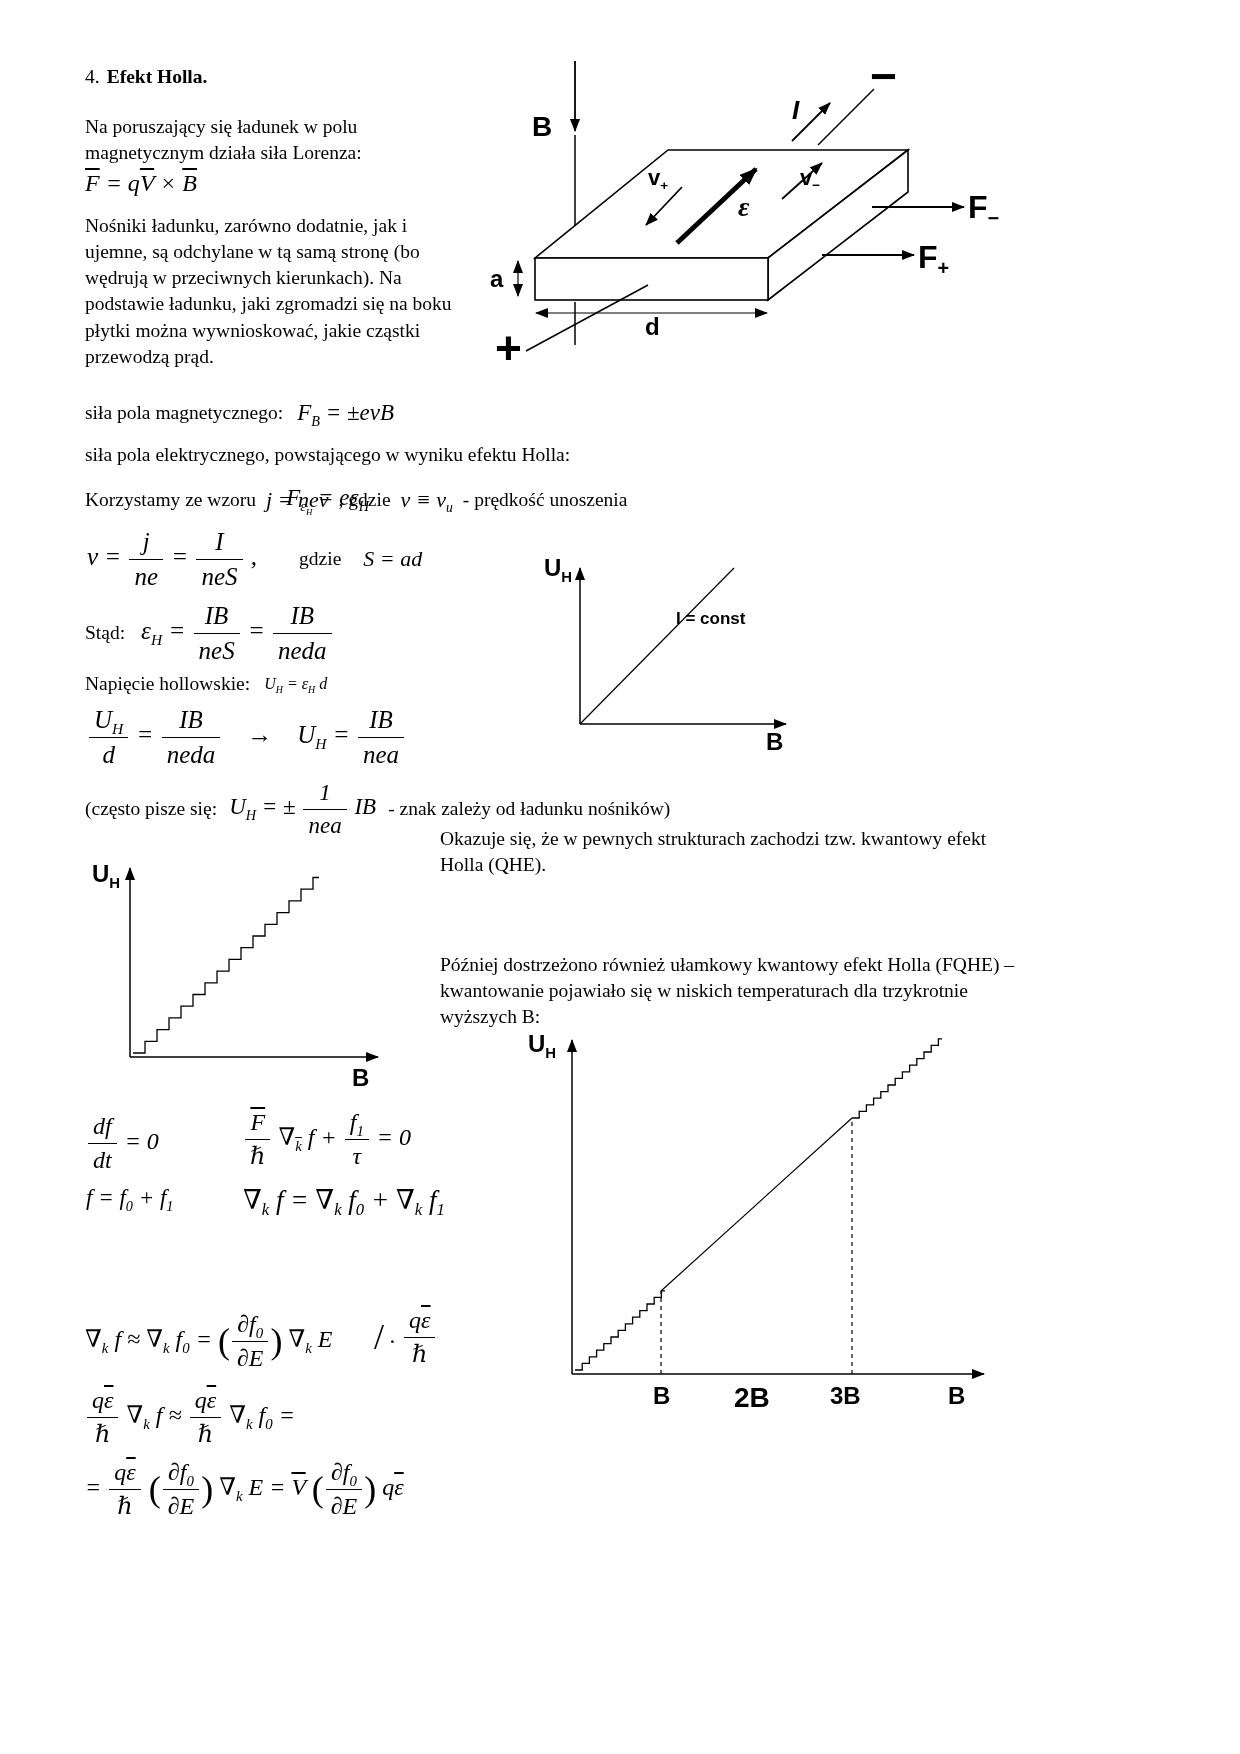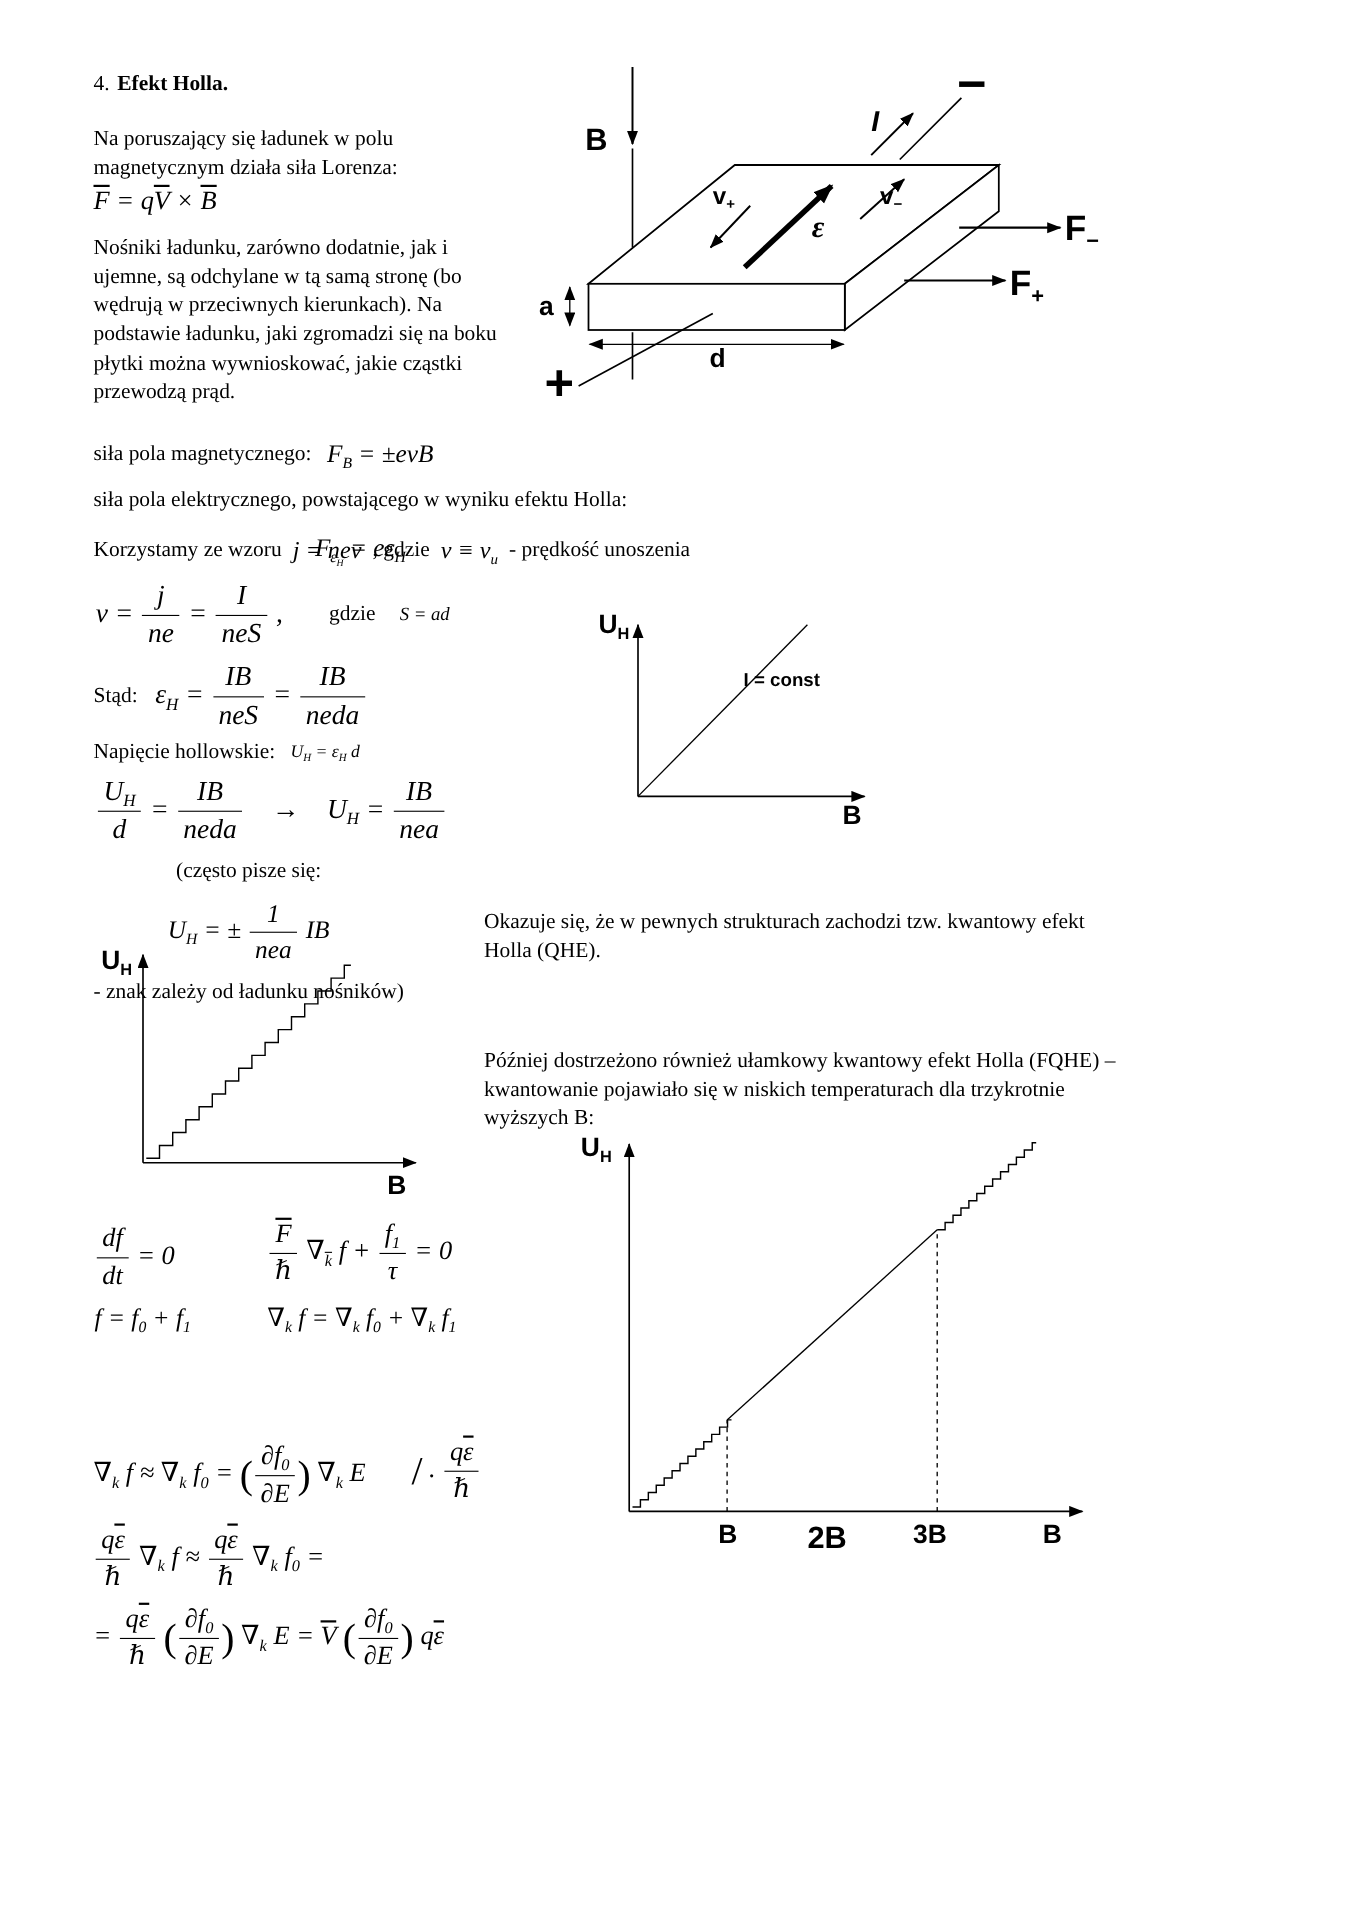--- a/index.html
+++ b/index.html
@@ -101,33 +101,33 @@
   <div class="row" style="left:85px;top:487px;gap:10px;">
     <span class="txt">Korzystamy ze wzoru</span>
     <span class="math" style="font-size:22px;">j = nev</span>
     <span class="txt">, gdzie</span>
     <span class="math" style="font-size:22px;">v ≡ v<sub>u</sub></span>
     <span class="txt">- prędkość unoszenia</span>
   </div>
   <div class="row" style="left:87px;top:527px;gap:22px;">
     <span class="math" style="font-size:25px;">v = <span class="frac"><span class="fnum">j</span><span class="fden">ne</span></span> = <span class="frac"><span class="fnum">I</span><span class="fden">neS</span></span> ,</span>
     <span class="txt" style="margin-left:20px;">gdzie</span>
-    <span class="math" style="font-size:17px;text-align:center;">S = ad</span>
+    <span class="math" style="font-size:22px;text-align:center;">S = ad</span>
   </div>
   <div class="row" style="left:85px;top:601px;gap:16px;">
     <span class="txt">Stąd:</span>
     <span class="math" style="font-size:25px;">ε<sub>H</sub> = <span class="frac"><span class="fnum">IB</span><span class="fden">neS</span></span> = <span class="frac"><span class="fnum">IB</span><span class="fden">neda</span></span></span>
   </div>
 
   <div class="row" style="left:85px;top:671px;gap:14px;">
     <span class="txt">Napięcie hollowskie:</span>
     <span class="math" style="font-size:16px;">U<sub>H</sub> = ε<sub>H</sub> d</span>
   </div>
   <div class="abs math" style="left:87px;top:705px;font-size:25px;"><span class="frac"><span class="fnum">U<sub>H</sub></span><span class="fden">d</span></span> = <span class="frac"><span class="fnum">IB</span><span class="fden">neda</span></span>    →    U<sub>H</sub> = <span class="frac"><span class="fnum">IB</span><span class="fden">nea</span></span></div>
-  <div class="row" style="left:85px;top:779px;gap:12px;flex-direction:column;">
+  <div class="row" style="left:85px;top:779px;gap:12px;">
     <span class="txt">(często pisze się:</span>
     <span class="math" style="font-size:23px;">U<sub>H</sub> = ± <span class="frac"><span class="fnum">1</span><span class="fden">nea</span></span> IB</span>
     <span class="txt">- znak zależy od ładunku nośników)</span>
   </div>
 
   <div class="fig" style="left:528px;top:552px;width:280px;height:215px;">
     <svg width="280" height="215" viewBox="0 0 280 215">
       <line x1="52" y1="172" x2="52" y2="16" marker-end="url(#ah)"></line>
       <line x1="52" y1="172" x2="258" y2="172" marker-end="url(#ah)"></line>
       <line x1="52" y1="172" x2="206" y2="16" style="stroke-width:1.2"></line>
@@ -146,21 +146,21 @@
       <line x1="50" y1="205" x2="298" y2="205" marker-end="url(#ah)"></line>
       <path style="stroke-width:1.3" d="M53,201 h12 v-11.7 h12 v-11.7 h12 v-11.7 h12 v-11.7 h12 v-11.7 h12 v-11.7 h12 v-11.7 h12 v-11.7 h12 v-11.7 h12 v-11.7 h12 v-11.7 h12 v-11.7 h12 v-11.7 h12 v-11.7 h12 v-11.7 h6"></path>
     </svg>
     <div class="dlabel" style="left:12px;top:10px;font-size:24px;">U<sub>H</sub></div>
     <div class="dlabel" style="left:272px;top:214px;font-size:24px;">B</div>
   </div>
 
   <div class="abs math" style="left:86px;top:1112px;font-size:24px;"><span class="frac"><span class="fnum">df</span><span class="fden">dt</span></span> = 0</div>
   <div class="abs math" style="left:243px;top:1108px;font-size:24px;"><span class="frac"><span class="fnum"><span class="ovl">F</span></span><span class="fden">ℏ</span></span> ∇<sub><span class="ovl">k</span></sub> f + <span class="frac"><span class="fnum">f<sub>1</sub></span><span class="fden">τ</span></span> = 0</div>
   <div class="abs math" style="left:86px;top:1184px;font-size:23px;">f = f<sub>0</sub> + f<sub>1</sub></div>
-  <div class="abs math" style="left:243px;top:1184px;font-size:23px;">∇<sub>k</sub> f = ∇<sub>k</sub> f<sub>0</sub> + ∇<sub>k</sub> f<sub>1</sub></div>
+  <div class="abs math" style="left:243px;top:1184px;font-size:27px;">∇<sub>k</sub> f = ∇<sub>k</sub> f<sub>0</sub> + ∇<sub>k</sub> f<sub>1</sub></div>
 
 
   <div class="abs math" style="left:85px;top:1310px;font-size:24px;">∇<sub>k</sub> f ≈ ∇<sub>k</sub> f<sub>0</sub> = <span class="bigp">(</span><span class="frac"><span class="fnum">∂f<sub>0</sub></span><span class="fden">∂E</span></span><span class="bigp">)</span> ∇<sub>k</sub> E</div>
   <div class="abs math" style="left:374px;top:1306px;font-size:24px;"><span class="bigp">/</span> . <span class="frac"><span class="fnum">q<span class="ovl">ε</span></span><span class="fden">ℏ</span></span></div>
   <div class="abs math" style="left:85px;top:1386px;font-size:24px;"><span class="frac"><span class="fnum">q<span class="ovl">ε</span></span><span class="fden">ℏ</span></span> ∇<sub>k</sub> f ≈ <span class="frac"><span class="fnum">q<span class="ovl">ε</span></span><span class="fden">ℏ</span></span> ∇<sub>k</sub> f<sub>0</sub> =</div>
   <div class="abs math" style="left:85px;top:1458px;font-size:24px;">= <span class="frac"><span class="fnum">q<span class="ovl">ε</span></span><span class="fden">ℏ</span></span> <span class="bigp">(</span><span class="frac"><span class="fnum">∂f<sub>0</sub></span><span class="fden">∂E</span></span><span class="bigp">)</span> ∇<sub>k</sub> E = <span class="ovl">V</span> <span class="bigp">(</span><span class="frac"><span class="fnum">∂f<sub>0</sub></span><span class="fden">∂E</span></span><span class="bigp">)</span> q<span class="ovl">ε</span></div>
 
   <div class="fig" style="left:520px;top:1022px;width:480px;height:400px;">
     <svg width="480" height="400" viewBox="0 0 480 400">
       <line x1="52" y1="352" x2="52" y2="18" marker-end="url(#ah)"></line>

